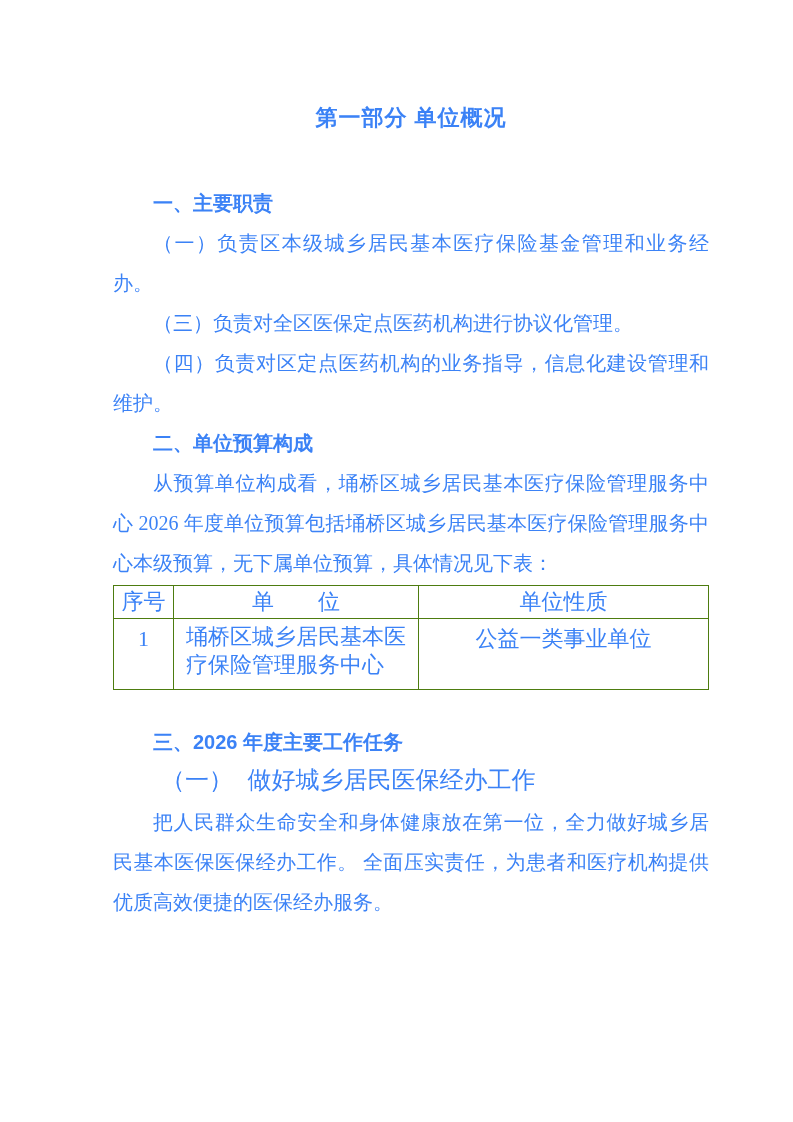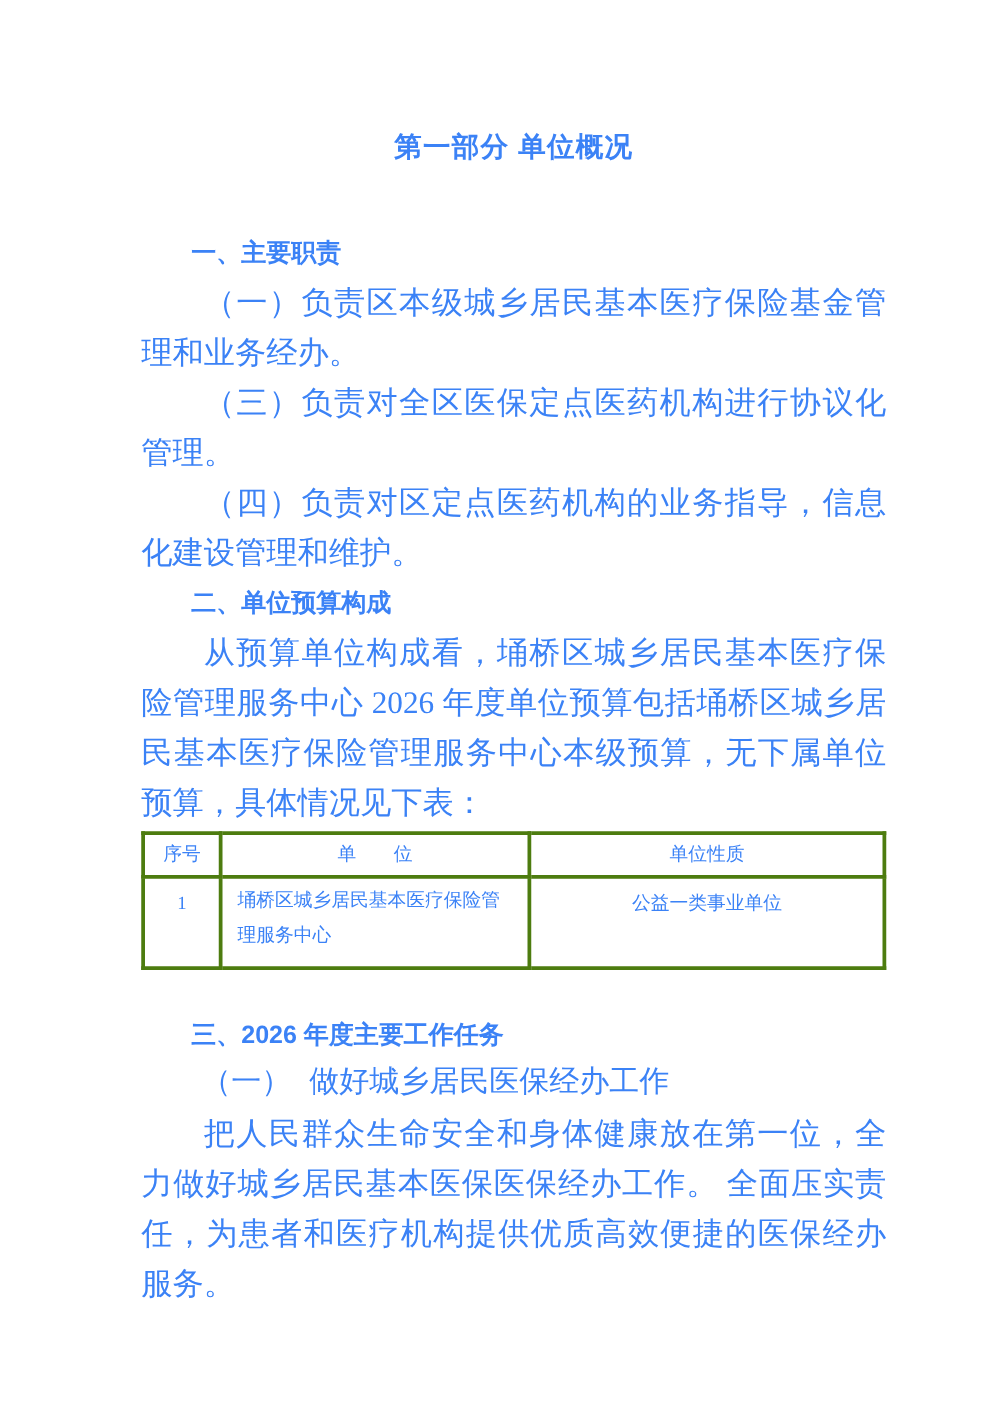--- a/index.html
+++ b/index.html
@@ -29,21 +29,21 @@
   }
   .sec-heading {
     font-family: "Liberation Sans", "DejaVu Sans", sans-serif;
     font-weight: 700;
     font-size: 20px;
     line-height: 40px;
     text-indent: 2em;
     margin: 0;
   }
   .body-p {
-    font-size: 25px;
+    font-size: 20px;
     line-height: 40px;
     text-indent: 2em;
     text-align: justify;
     margin: 0;
   }
   .sub-heading {
     font-size: 24px;
     line-height: 40px;
     text-indent: 2em;
     margin: 0;
@@ -52,23 +52,23 @@
   .table-wrap {
     margin-top: 2px;
   }
   table.unit-table {
     border-collapse: collapse;
     width: 100%;
     table-layout: fixed;
   }
   table.unit-table th,
   table.unit-table td {
-    border: 3px solid #4d7c0f;
+    border: 1px solid #4d7c0f;
     font-weight: 400;
-    font-size: 15px;
+    font-size: 22px;
     font-family: "Liberation Serif", "DejaVu Serif", serif;
   }
   table.unit-table th {
     text-align: center;
     vertical-align: middle;
     line-height: 24px;
     padding: 4px 2px;
   }
   th.col-no {
     width: 55px;

